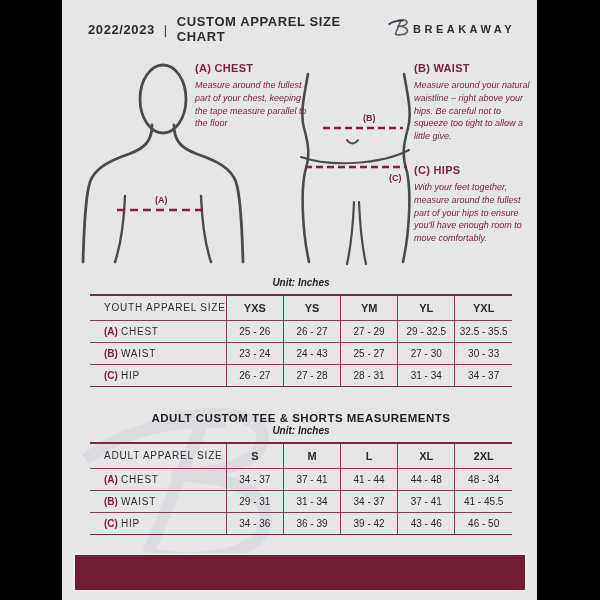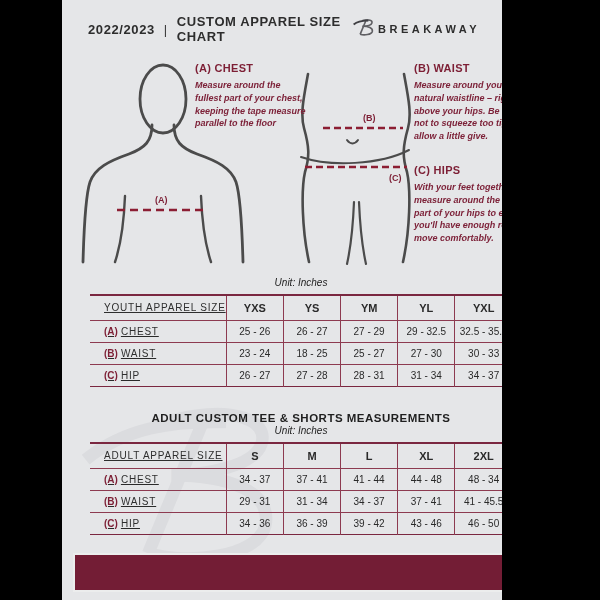--- a/index.html
+++ b/index.html
@@ -4,50 +4,50 @@
 <style>
   * { margin:0; padding:0; box-sizing:border-box; }
   html,body { width:600px; height:600px; }
   body {
     background:#000;
     font-family:"Liberation Sans", sans-serif;
     position:relative;
     overflow:hidden;
   }
   .page {
-    position:absolute; left:62px; top:0; width:440px; height:600px;
+    position:absolute; left:62px; top:0; width:475px; height:600px;
     background:#e5e6e8; overflow:hidden;
   }
   
   .hdr {
     position:absolute; left:26px; right:22px; top:17px; height:24px;
     display:flex; align-items:center; justify-content:space-between;
   }
   .hdr-left { display:flex; align-items:center; gap:9px;
     font-weight:bold; font-size:13px; letter-spacing:0.6px; color:#2d2d2d; }
   .hdr-sep { font-weight:normal; color:#3a3a3a; }
   .brand { display:flex; align-items:center; }
   .brand-name { font-weight:bold; font-size:11px; letter-spacing:3.5px; color:#2d2d2d; }
   
   .fig { position:absolute; }
   .fig svg { display:block; }
   .guide-block { position:absolute; z-index:2; }
   .guide-h { font-size:11px; font-weight:bold; color:#7d1f35; letter-spacing:0.3px; margin-bottom:5px; }
-  .guide-p { font-size:9px; font-style:italic; font-weight:700; color:#7d2239; line-height:1.42; }
+  .guide-p { font-size:9px; font-style:italic; font-weight:400; color:#7d2239; line-height:1.42; }
   
   .table-block { position:absolute; left:28px; width:422px; text-align:center; z-index:2; }
   .tbl-title { font-size:11.5px; font-weight:bold; color:#1f1f1f; letter-spacing:0.5px; }
-  .tbl-unit { font-size:10px; font-style:italic; font-weight:400; color:#222; margin-top:1px; }
+  .tbl-unit { font-size:10px; font-style:italic; font-weight:700; color:#222; margin-top:1px; }
   table { width:100%; border-collapse:collapse; margin-top:6px;
           border-top:2px solid #7a2740; border-bottom:1.5px solid #7a2740; }
   th, td { border-top:1px solid #8d3a50; font-size:10px; color:#2a2a2a; }
   th:not(:first-child), td:not(:first-child) { border-left:1px solid #8d3a50; width:57px; }
   thead th { height:25px; }
   tbody td { height:22px; }
-  .col-label { width:136px; text-align:left; padding-left:14px;text-decoration:underline; }
+  .col-label { width:136px; text-align:left; padding-left:14px; }
   thead .col-label { font-size:10px; letter-spacing:0.8px; font-weight:normal; color:#2e2e2e; }
   thead th.size { font-weight:bold; font-size:11px; }
   .row-key { color:#7d1f35; font-weight:bold; }
   .row-name { color:#2e2e2e; letter-spacing:0.8px; margin-left:3px; }
   
   .footer-bar {
     position:absolute; left:11px; top:553px; width:454px; height:39px;
     background:#731d35; border:2px solid #eceded; z-index:3;
   }
   
@@ -148,21 +148,21 @@
           <td>26 - 27</td>
           <td>27 - 29</td>
           <td>29 - 32.5</td>
           <td>32.5 - 35.5</td>
         </tr>
         <tr>
           <td class="col-label">
             <span class="row-key">(B)</span><span class="row-name">WAIST</span>
           </td>
           <td>23 - 24</td>
-          <td>18 - 25</td>
+          <td>24 - 43</td>
           <td>25 - 27</td>
           <td>27 - 30</td>
           <td>30 - 33</td>
         </tr>
         <tr>
           <td class="col-label">
             <span class="row-key">(C)</span><span class="row-name">HIP</span>
           </td>
           <td>26 - 27</td>
           <td>27 - 28</td>

